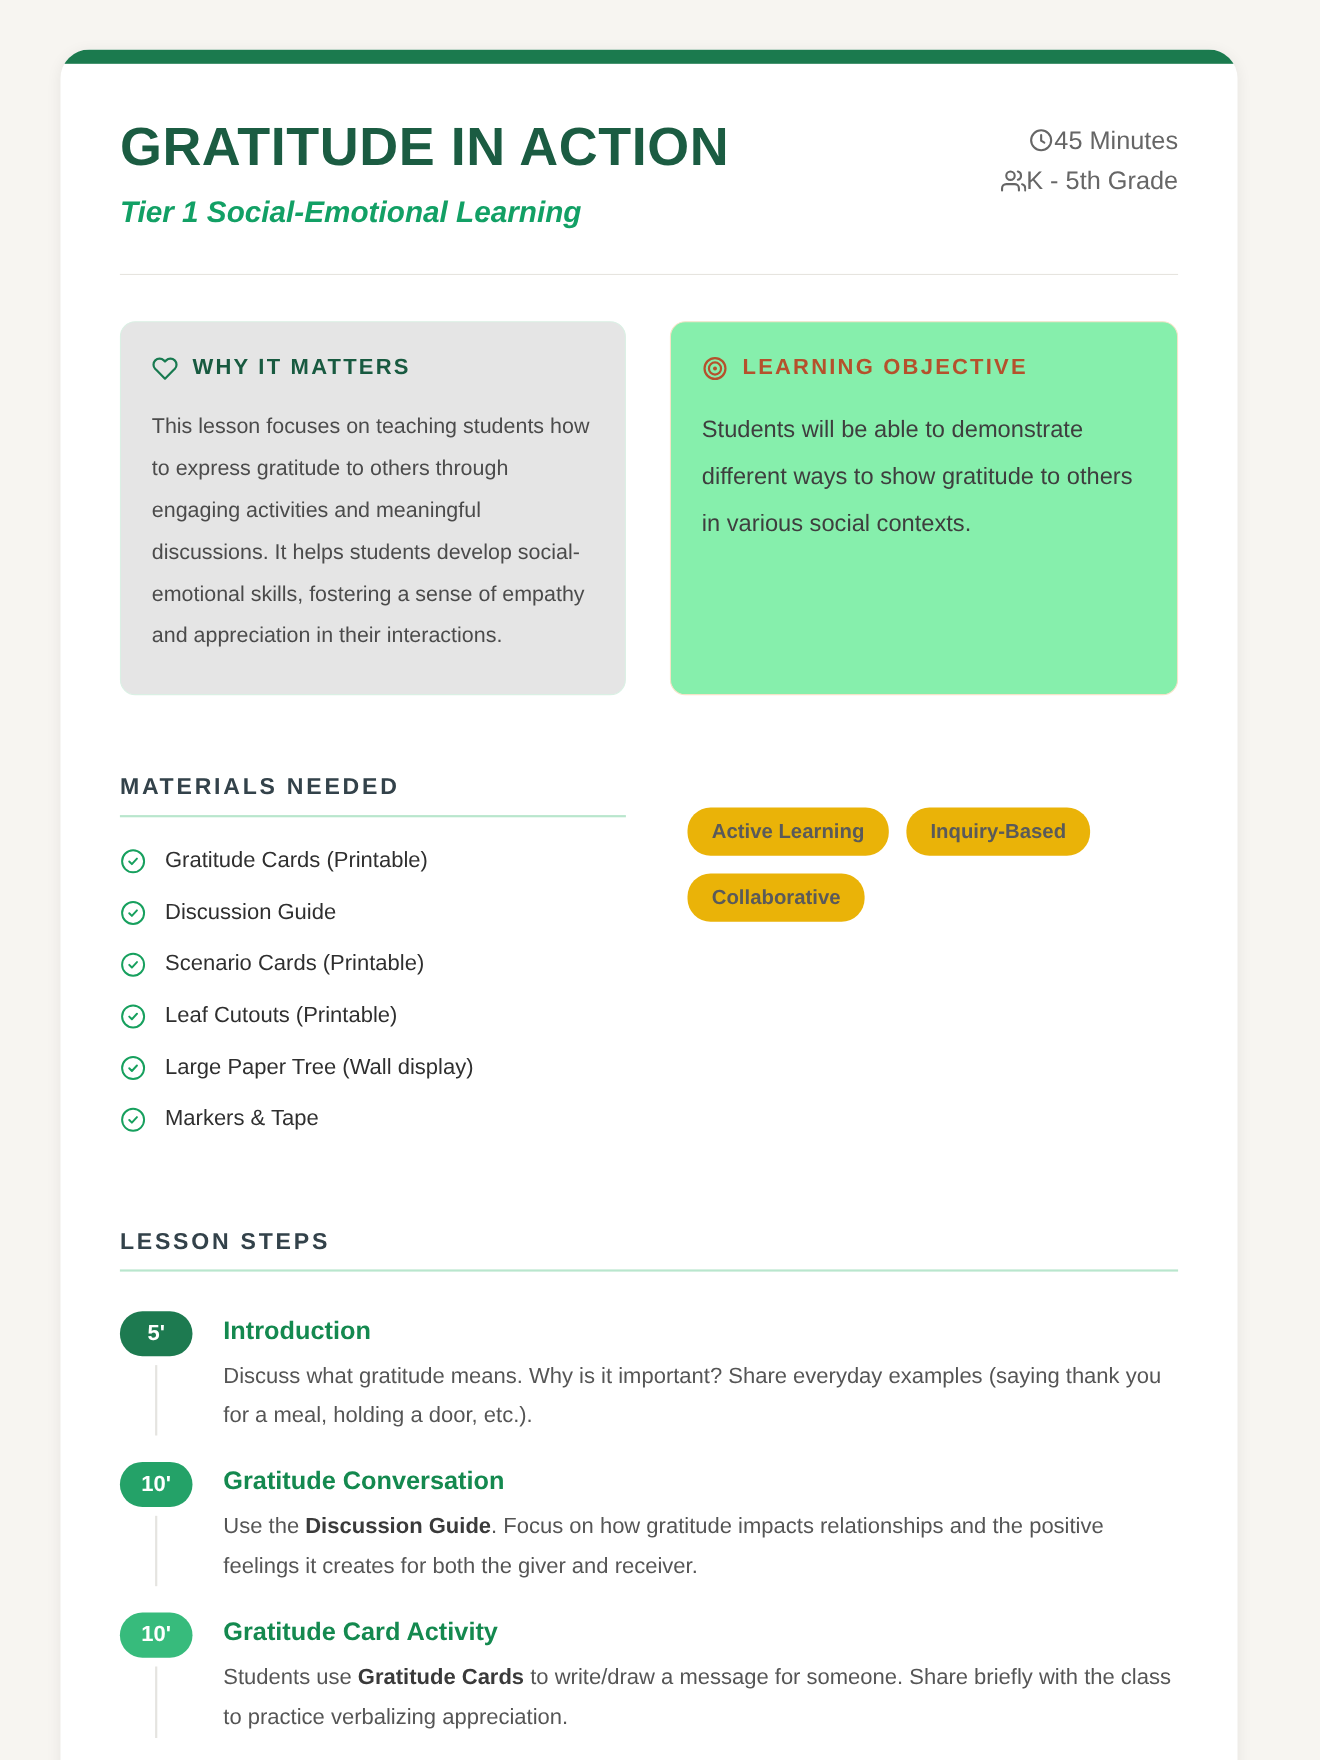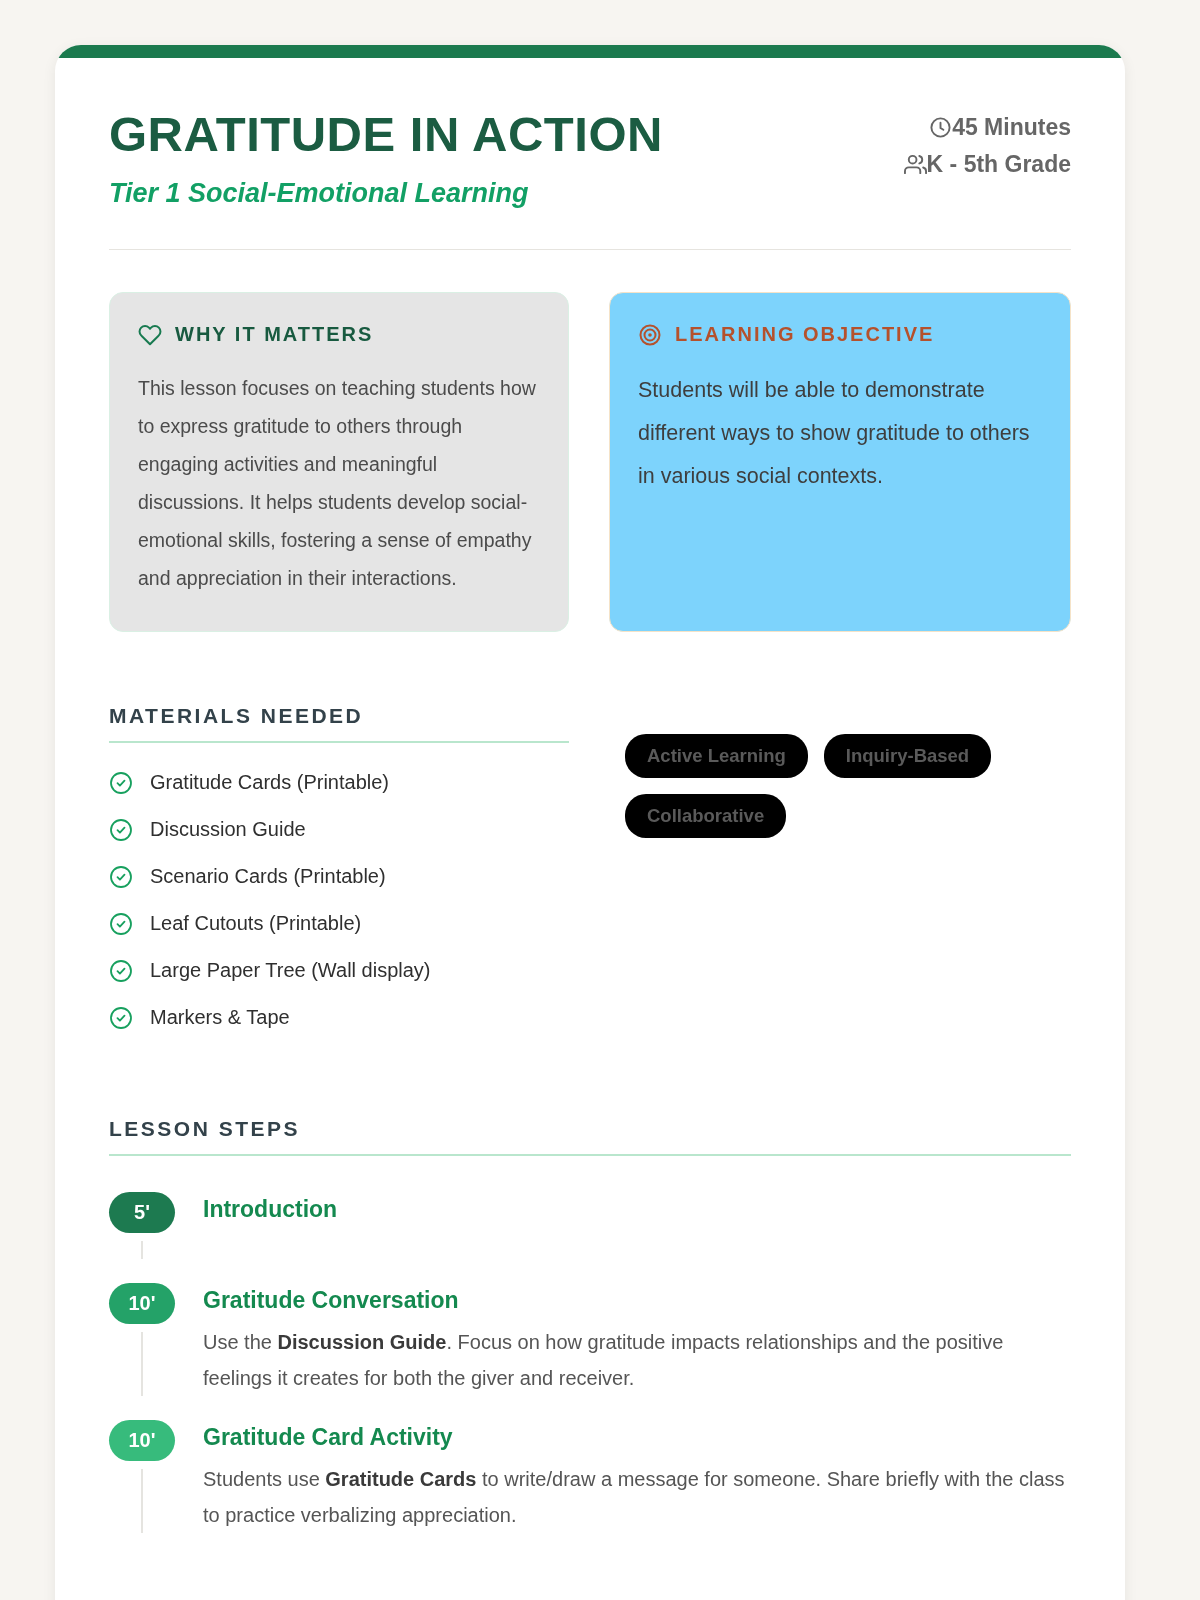--- a/index.html
+++ b/index.html
@@ -33,29 +33,29 @@
     line-height: 1.1;
   }
   .subtitle {
     margin-top: 16px;
     font-size: 27px;
     font-style: italic;
     font-weight: 700;
     color: #12a065;
   }
   .header-meta { display: flex; flex-direction: column; gap: 10px; align-items: flex-end; padding-top: 6px; }
-  .meta-row { display: flex; align-items: center; font-size: 23px; font-weight: 700; color: #666; }
+  .meta-row { display: flex; align-items: center; font-size: 23px; font-weight: 400; color: #666; }
   .meta-icon { flex: 0 0 auto; }
   .divider { border: none; border-top: 1px solid #e6e4df; margin-top: 40px; }
 
   
   .info-grid { display: grid; grid-template-columns: 460px 1fr; gap: 40px; margin-top: 42px; }
   .info-card { border-radius: 14px; padding: 30px 28px 34px 28px; }
   .info-card.mint { background: #e5e5e5; border: 1px solid #daf0e4; }
-  .info-card.cream { background: #7dd3fc; border: 1px solid #f5e3c8; }
+  .info-card.cream { background: #86efac; border: 1px solid #f5e3c8; }
   .info-heading { display: flex; align-items: center; gap: 13px; font-size: 20px; font-weight: 800; letter-spacing: 2px; }
   .info-heading.green { color: #185a40; }
   .info-heading.orange { color: #b5512c; }
   .info-body { margin-top: 22px; font-size: 19.5px; line-height: 1.95; color: #4b4b4b; }
   .info-body.big { font-size: 21.5px; line-height: 2.0; color: #3e3e3e; }
 
   
   .section-heading {
     font-size: 21px;
     font-weight: 800;
@@ -67,21 +67,21 @@
 
   
   .two-col { display: grid; grid-template-columns: 460px 1fr; gap: 56px; margin-top: 72px; align-items: start; }
 
   .materials-list { list-style: none; margin-top: 28px; }
   .material-item { display: flex; align-items: center; gap: 17px; margin-bottom: 23px; font-size: 20px; color: #2f2f2f; }
   .material-item svg { flex: 0 0 auto; }
 
   .tags { display: flex; flex-wrap: wrap; gap: 16px; margin-top: 30px; }
   .tag {
-    background: #000000;
+    background: #eab308;
     color: #5a5a5a;
     font-weight: 700;
     font-size: 18.5px;
     padding: 11px 22px;
     border-radius: 21px;
     white-space: nowrap;
   }
 
   
   .steps-section { margin-top: 64px; }
@@ -221,20 +221,21 @@
         <h2 class="section-heading">LESSON STEPS</h2>
         <div class="steps">
 
           <div class="step">
             <div class="step-left">
               <div class="badge" style="background: rgb(29, 122, 80);">5'</div>
               <div class="step-line"></div>
             </div>
             <div class="step-content">
               <div class="step-title">Introduction</div>
+              <div class="step-body">Discuss what gratitude means. Why is it important? Share everyday examples (saying thank you for a meal, holding a door, etc.).</div>
             </div>
           </div>
 
           <div class="step">
             <div class="step-left">
               <div class="badge" style="background: rgb(36, 162, 104);">10'</div>
               <div class="step-line"></div>
             </div>
             <div class="step-content">
               <div class="step-title">Gratitude Conversation</div>

